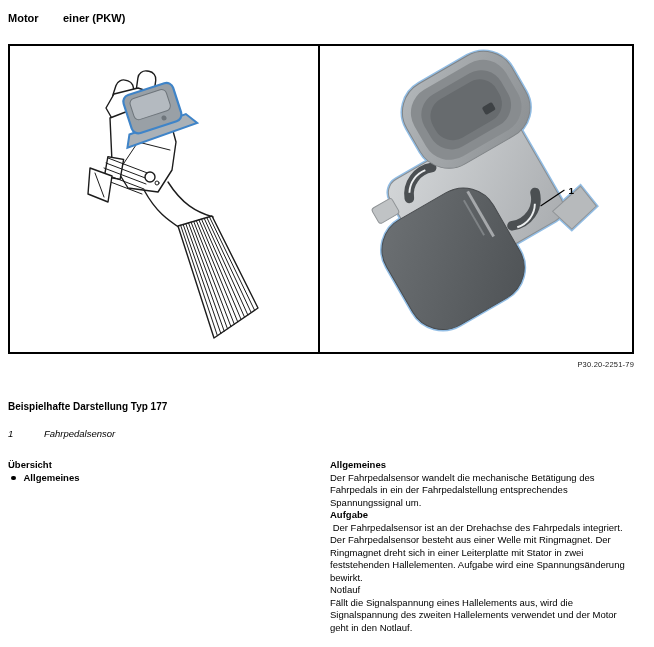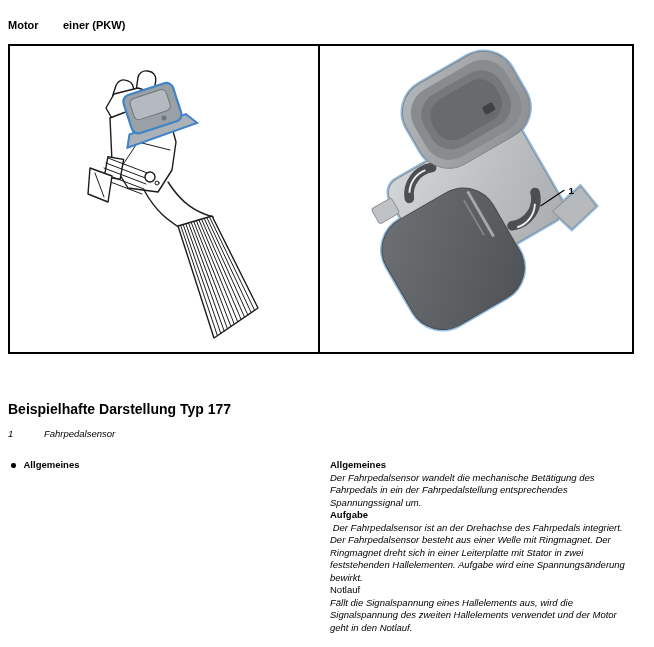--- a/index.html
+++ b/index.html
@@ -1,47 +1,47 @@
 <!DOCTYPE html>
 <html><head>
 <meta charset="utf-8">
 <style>
   html,body{margin:0;padding:0;background:#fff;}
   .page{position:relative;width:654px;height:647px;background:#ffffff;overflow:hidden;
         font-family:"Liberation Sans", sans-serif;color:#000;}
 
   
-  .doc-header{position:absolute;top:12px;left:8px;font-size:11px;font-weight:bold;margin-top:7px;}
+  .doc-header{position:absolute;top:12px;left:8px;font-size:11px;font-weight:bold;}
   .doc-header .scope{position:absolute;left:55px;top:0;white-space:nowrap;}
   .doc-header .sys{white-space:nowrap;}
 
   
   .figure-frame{position:absolute;left:8px;top:44px;width:626px;height:310px;
                 border:2px solid #000;box-sizing:border-box;display:flex;}
   .figure-panel{position:relative;height:100%;}
   .figure-panel.left{width:308px;}
   .figure-panel.right{flex:1;}
   .panel-divider{width:2px;background:#000;height:100%;}
   .figure-panel svg{position:absolute;left:0;top:0;width:100%;height:100%;}
 
   .figure-ref{position:absolute;left:434px;top:360px;width:200px;text-align:right;
               font-size:7.5px;color:#1a1a1a;letter-spacing:.2px;}
 
-  .figure-caption{position:absolute;left:8px;top:401px;font-size:14px;font-weight:bold;}
+  .figure-caption{position:absolute;left:8px;top:401px;font-size:10px;font-weight:bold;}
 
   .figure-legend{position:absolute;left:8px;top:428px;font-size:9.5px;font-style:italic;}
   .figure-legend .legend-label{margin-left:28px;}
 
   
   .col{position:absolute;top:459px;font-size:9.5px;line-height:12.5px;}
   .col-left{left:8px;width:312px;}
   .col-right{left:330px;width:320px;}
   .h{font-weight:bold;}
   .h.italic{font-weight:normal;}
-  .p{white-space:pre;font-style:italic;}
+  .p{white-space:pre;}
   .bullet-row{display:flex;align-items:center;}
   .bullet-dot{width:4.5px;height:4.5px;border-radius:50%;background:#000;margin:0 8px 0 3px;flex:0 0 auto;}
   .bullet-label{font-weight:bold;}
 
   
   .lineart{fill:#fff;stroke:#1c1c1c;stroke-width:1.4;stroke-linejoin:round;stroke-linecap:round;}
   .thin{stroke-width:1;}
   .callout-text{font-size:10px;font-weight:bold;fill:#000;}
 </style>
 </head>
@@ -158,28 +158,30 @@
           <path d="M-4,4 L-4,58" stroke="#b9bcbe" stroke-width="3" opacity="0.8" fill="none"></path>
           <path d="M-12,10 L-12,52" stroke="#8f9396" stroke-width="2" opacity="0.7" fill="none"></path>
         </g>
 
         <line x1="222" y1="160" x2="246" y2="144" stroke="#000" stroke-width="1.2"></line>
         <text x="250" y="148" class="callout-text">1</text>
       </svg>
     </div>
   </div>
 
+  <div class="figure-ref">P30.20-2251-79</div>
 
   <div class="figure-caption">Beispielhafte Darstellung Typ 177</div>
   <div class="figure-legend">
     <span class="legend-key">1</span>
     <span class="legend-label">Fahrpedalsensor</span>
   </div>
 
   <div class="col col-left">
+    <div class="h">Übersicht</div>
     <div class="bullet-row">
       <span class="bullet-dot"></span>
       <span class="bullet-label">Allgemeines</span>
     </div>
   </div>
 
   <div class="col col-right">
     <div class="h">Allgemeines</div>
     <div class="p">Der Fahrpedalsensor wandelt die mechanische Betätigung des
 Fahrpedals in ein der Fahrpedalstellung entsprechendes

